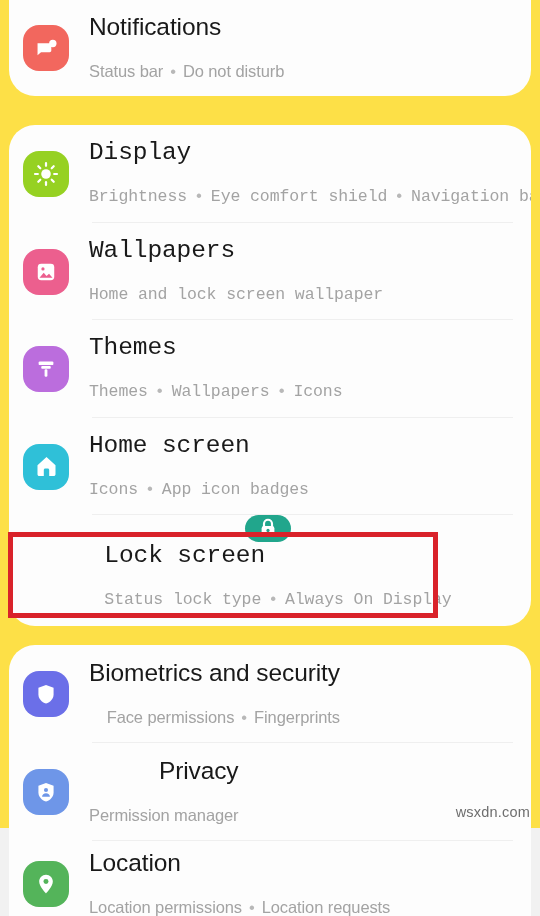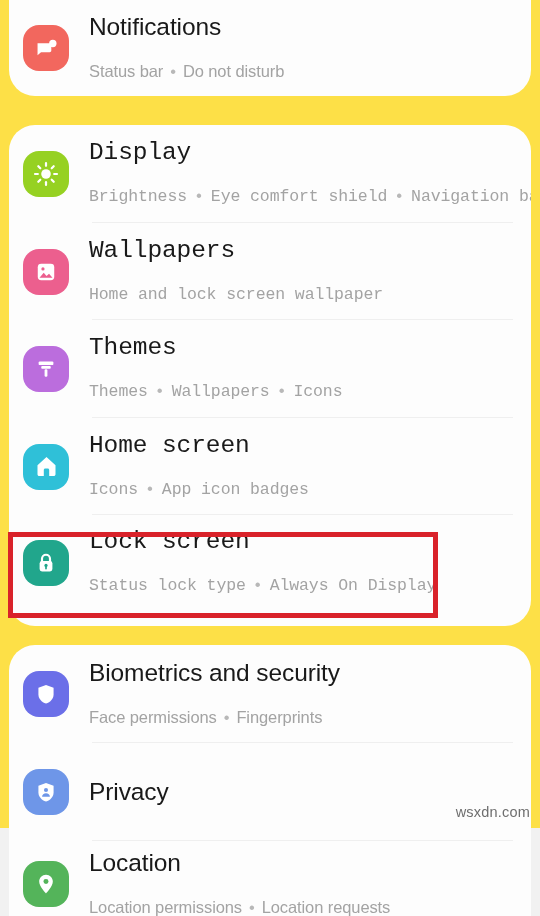--- a/index.html
+++ b/index.html
@@ -220,39 +220,39 @@
           <path d="M12 3.6l8.0 7.2v8.0c0 .9-.7 1.6-1.6 1.6h-4.0v-5.4c0-.7-.6-1.3-1.3-1.3h-2.2c-.7 0-1.3.6-1.3 1.3v5.4h-4.0c-.9 0-1.6-.7-1.6-1.6v-8.0z" fill="#ffffff"></path>
         </svg>
       </div>
       <div class="row-texts">
         <div class="row-title">Home screen</div>
         <div class="row-sub"><span>Icons</span><span class="dot-sep">•</span><span>App icon badges</span></div>
       </div>
       <div class="divider"></div>
     </div>
 
-    <div class="row" style="height:96px;">
+    <div class="row" style="height:96px;flex-direction:column;">
       <div class="icon" style="background:#21a68c;">
         <svg width="26" height="26" viewBox="0 0 24 24">
           <path d="M8.3 10.4V8.1a3.7 3.7 0 0 1 7.4 0v2.3" fill="none" stroke="#ffffff" stroke-width="2.0" stroke-linecap="round"></path>
           <rect x="6.1" y="10.2" width="11.8" height="9.6" rx="2.2" fill="#ffffff"></rect>
           <circle cx="12" cy="14.2" r="1.5" fill="#21a68c"></circle>
           <rect x="11.2" y="14.6" width="1.6" height="3.3" rx="0.8" fill="#21a68c"></rect>
         </svg>
       </div>
       <div class="row-texts">
         <div class="row-title">Lock screen</div>
         <div class="row-sub"><span>Status lock type</span><span class="dot-sep">•</span><span>Always On Display</span></div>
       </div>
     </div>
   </div>
 
   <div class="card card--bottom-clipped" style="top:645px;height:281px;">
 
-    <div class="row" style="height:98px;">
+    <div class="row" style="height:98px;text-align:right;">
       <div class="icon" style="background:#6b6fe8;">
         <svg width="26" height="26" viewBox="0 0 24 24">
           <path d="M12 3.6l7.0 2.6v6.0c0 4.2-2.9 7.3-7.0 8.6-4.1-1.3-7.0-4.4-7.0-8.6v-6.0z" fill="#ffffff"></path>
         </svg>
       </div>
       <div class="row-texts">
         <div class="row-title">Biometrics and security</div>
         <div class="row-sub"><span>Face permissions</span><span class="dot-sep">•</span><span>Fingerprints</span></div>
       </div>
       <div class="divider"></div>
@@ -261,20 +261,21 @@
     <div class="row" style="height:98px;text-align:right;">
       <div class="icon" style="background:#6e96e8;">
         <svg width="26" height="26" viewBox="0 0 24 24">
           <path d="M12 3.6l7.0 2.6v6.0c0 4.2-2.9 7.3-7.0 8.6-4.1-1.3-7.0-4.4-7.0-8.6v-6.0z" fill="#ffffff"></path>
           <circle cx="12" cy="10.1" r="1.9" fill="#6e96e8"></circle>
           <path d="M8.4 16.4c0-2.0 1.6-3.3 3.6-3.3s3.6 1.3 3.6 3.3z" fill="#6e96e8"></path>
         </svg>
       </div>
       <div class="row-texts">
         <div class="row-title">Privacy</div>
+        <div class="row-sub"><span>Permission manager</span></div>
       </div>
       <div class="divider"></div>
     </div>
 
     <div class="row" style="height:85px;">
       <div class="icon" style="background:#54b45a;">
         <svg width="26" height="26" viewBox="0 0 24 24">
           <path d="M12 3.4c-3.5 0-6.3 2.8-6.3 6.3 0 4.6 6.3 11.0 6.3 11.0s6.3-6.4 6.3-11.0c0-3.5-2.8-6.3-6.3-6.3z" fill="#ffffff"></path>
           <circle cx="12" cy="9.6" r="2.3" fill="#54b45a"></circle>
         </svg>

